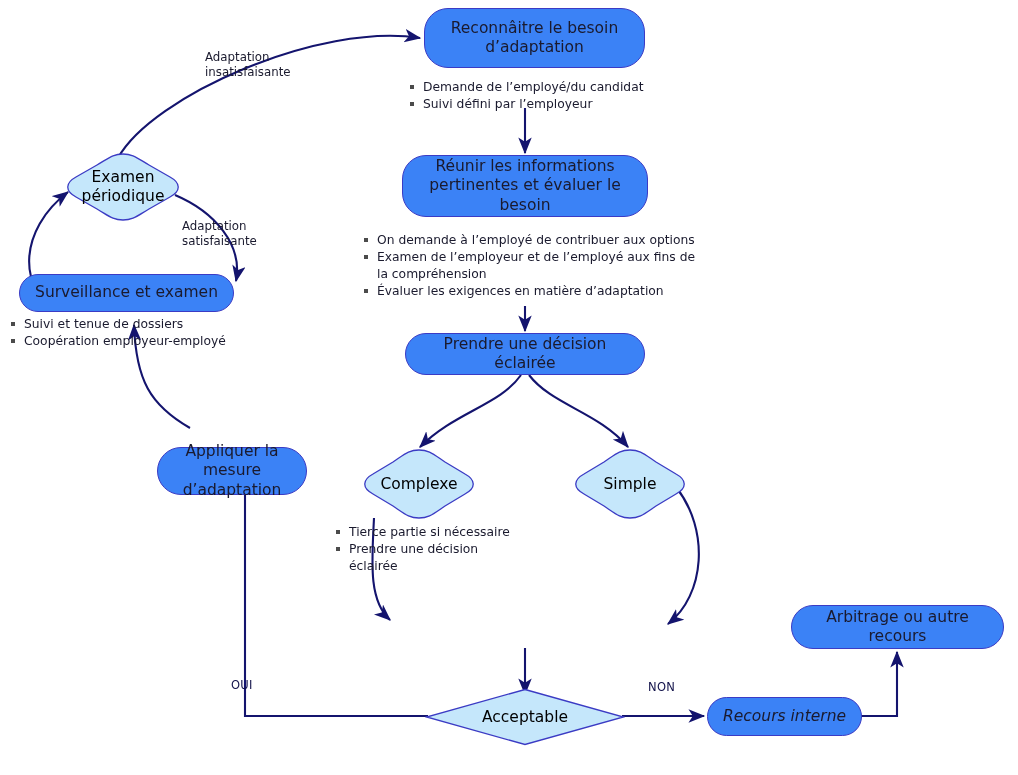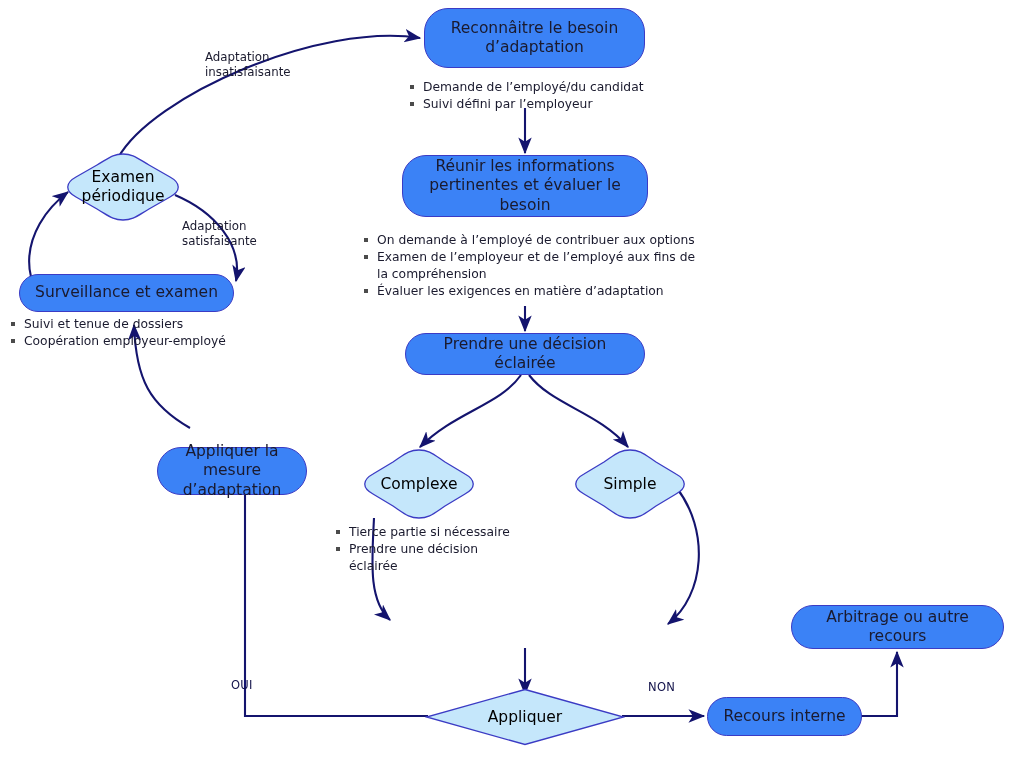--- a/index.html
+++ b/index.html
@@ -199,24 +199,24 @@
       <path d="M60,2 C70,2 74,6 86,14 L106,26 C117,32 117,40 106,46 L86,58 C74,66 70,70 60,70 C50,70 46,66 34,58 L14,46 C3,40 3,32 14,26 L34,14 C46,6 50,2 60,2 Z" fill="#c5e7fb" stroke="#3b3bc4" stroke-width="1.3"></path>
     </svg>
     <div class="diamond-label">Simple</div>
   </div>
 
 
   <div class="diamond-wrap" style="left:425px; top:688px; width:200px; height:58px;">
     <svg width="200" height="58" viewBox="0 0 200 58">
       <path d="M100,1.5 L198.5,29 L100,56.5 L1.5,29 Z" fill="#c5e7fb" stroke="#3b3bc4" stroke-width="1.3"></path>
     </svg>
-    <div class="diamond-label">Appliquer</div>
-  </div>
-
-  <div class="node rbox" style="left:707px; top:697px; width:155px; height:39px;">
+    <div class="diamond-label">Acceptable</div>
+  </div>
+
+  <div class="node rbox" style="left:707px; top:697px; width:155px; height:39px;font-style:italic;">
     <span>Recours interne</span>
   </div>
 
   <div class="node rbox" style="left:791px; top:605px; width:213px; height:44px;">
     <span>Arbitrage ou autre recours</span>
   </div>
 
   <div class="node rbox" style="left:157px; top:447px; width:150px; height:48px;">
     <span>Appliquer la mesure d’adaptation</span>
   </div>

